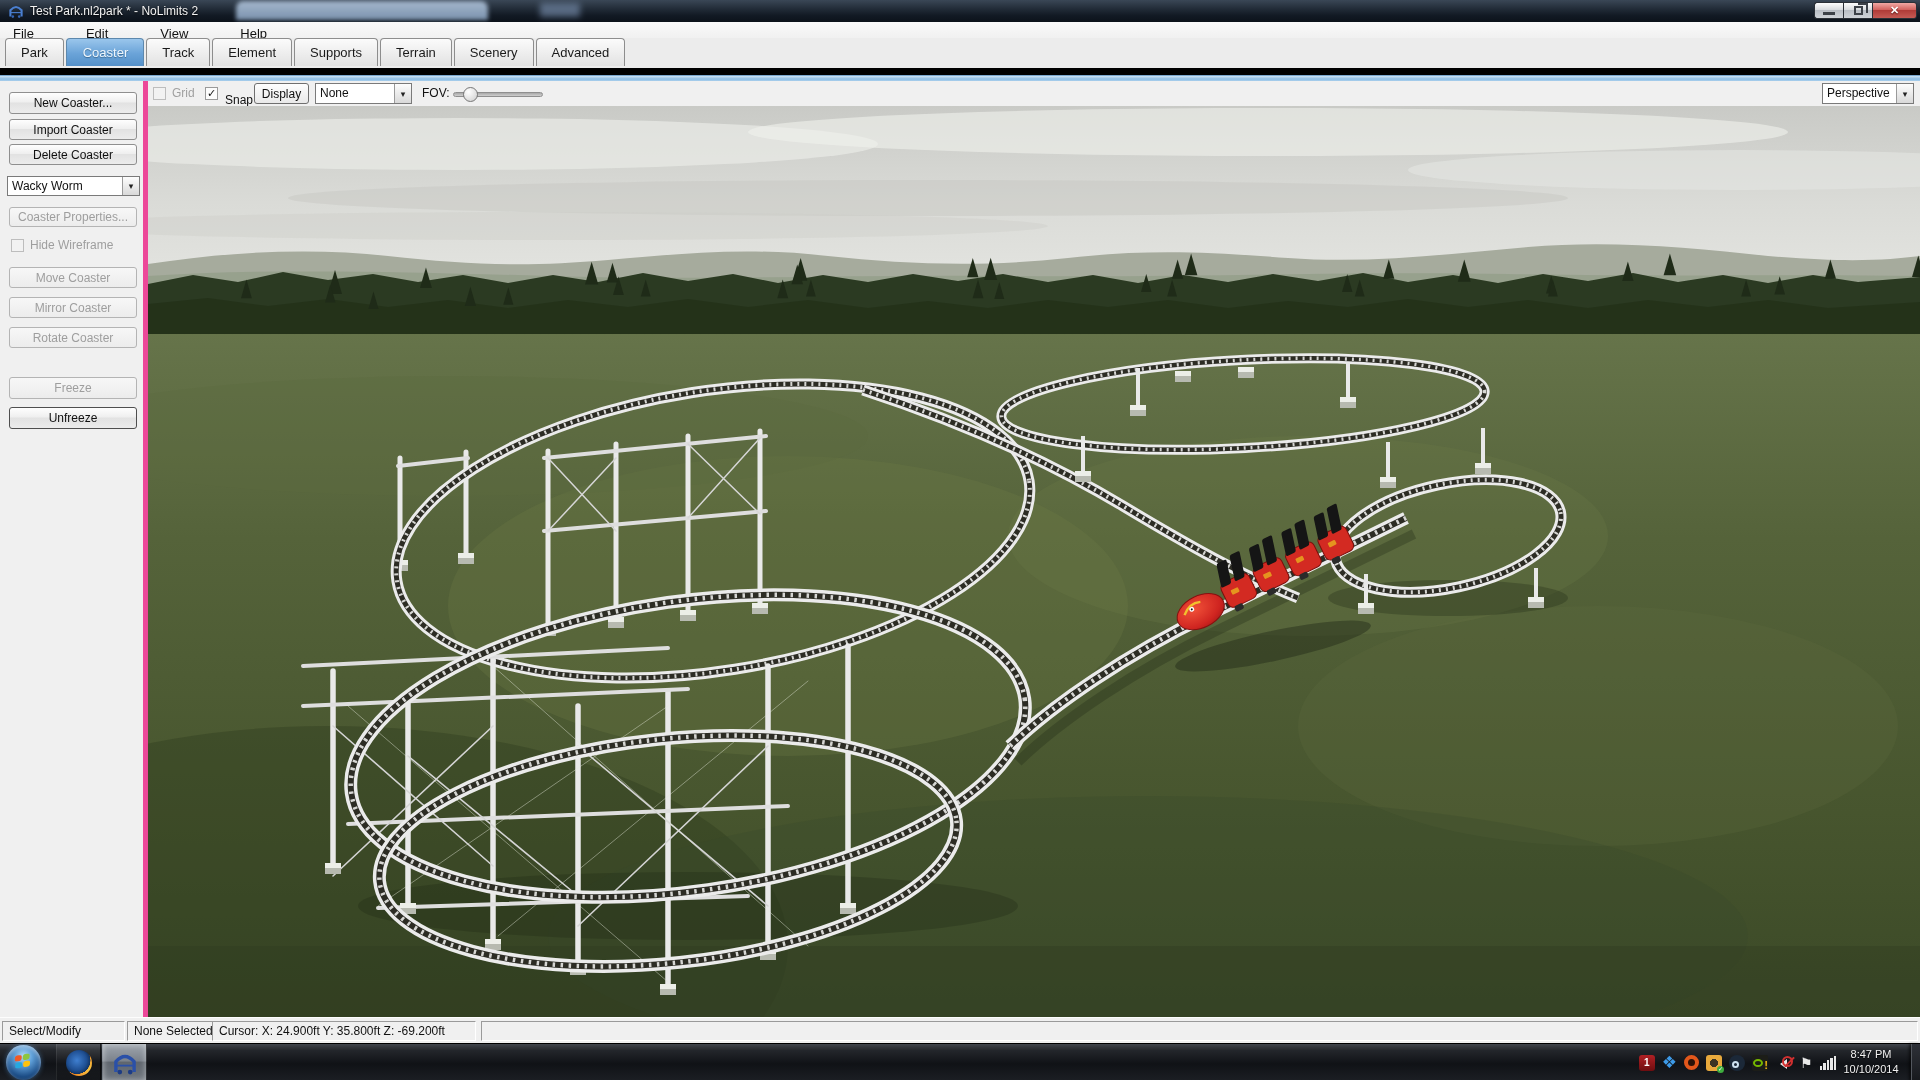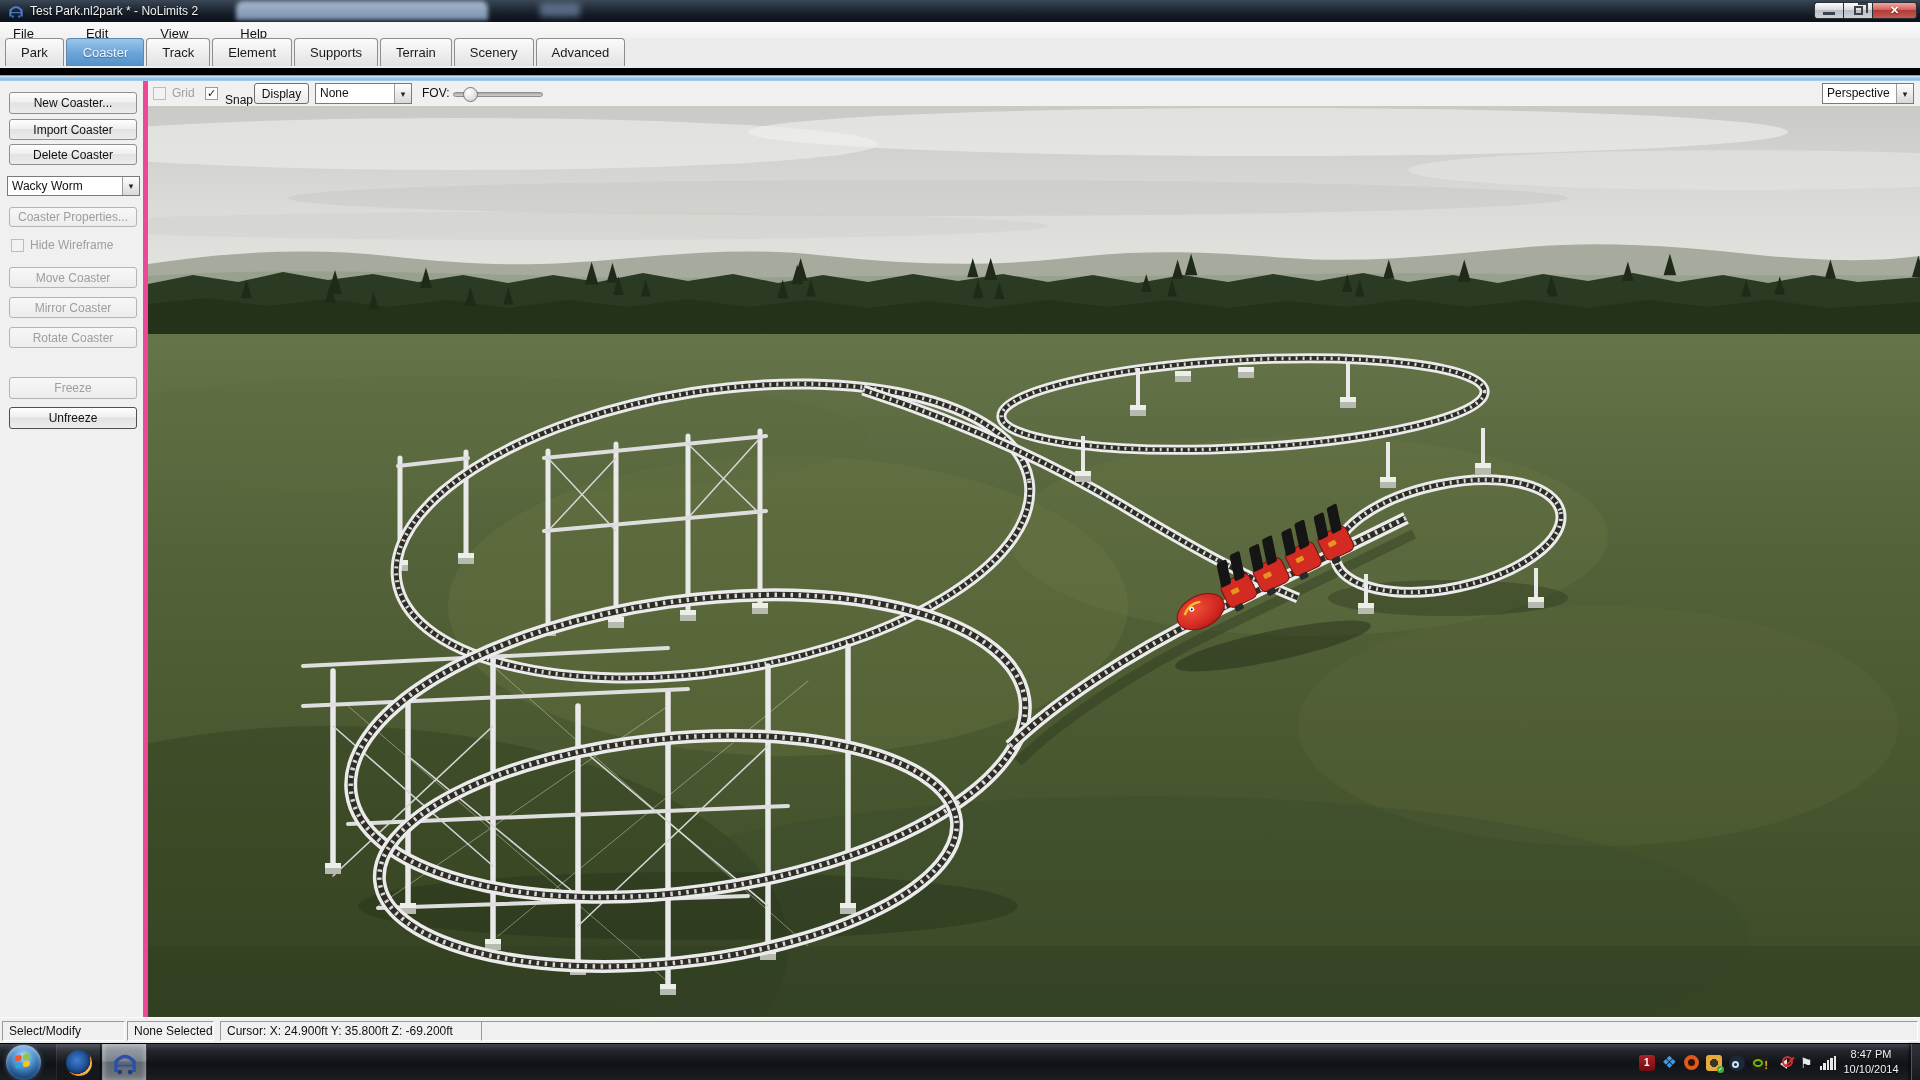--- a/index.html
+++ b/index.html
@@ -466,21 +466,21 @@
             <rect x="138" y="2" width="9" height="6" rx="2"></rect>
       </g>
     </g>
   </g>
 </svg>
 </div>
 
 <div class="statusbar">
   <div class="spanel" style="left:2px;width:123px">Select/Modify</div>
   <div class="spanel" style="left:127px;width:87px">None Selected</div>
-  <div class="spanel" style="left:220px;width:264px">Cursor: X: 24.900ft Y: 35.800ft Z: -69.200ft</div>
+  <div class="spanel" style="left:212px;width:264px">Cursor: X: 24.900ft Y: 35.800ft Z: -69.200ft</div>
   <div class="spanel" style="left:481px;right:2px"></div>
 </div>
 
 <div class="taskbar">
   <div class="start-orb">
     <div class="orb-flag">
       <i style="left:0;top:0;background:#f05a28"></i>
         <i style="left:8px;top:-1px;background:#8dc63f"></i>
       <i style="left:0;top:7px;background:#25a8e0"></i>
         <i style="left:8px;top:6px;background:#ffc20e"></i>

